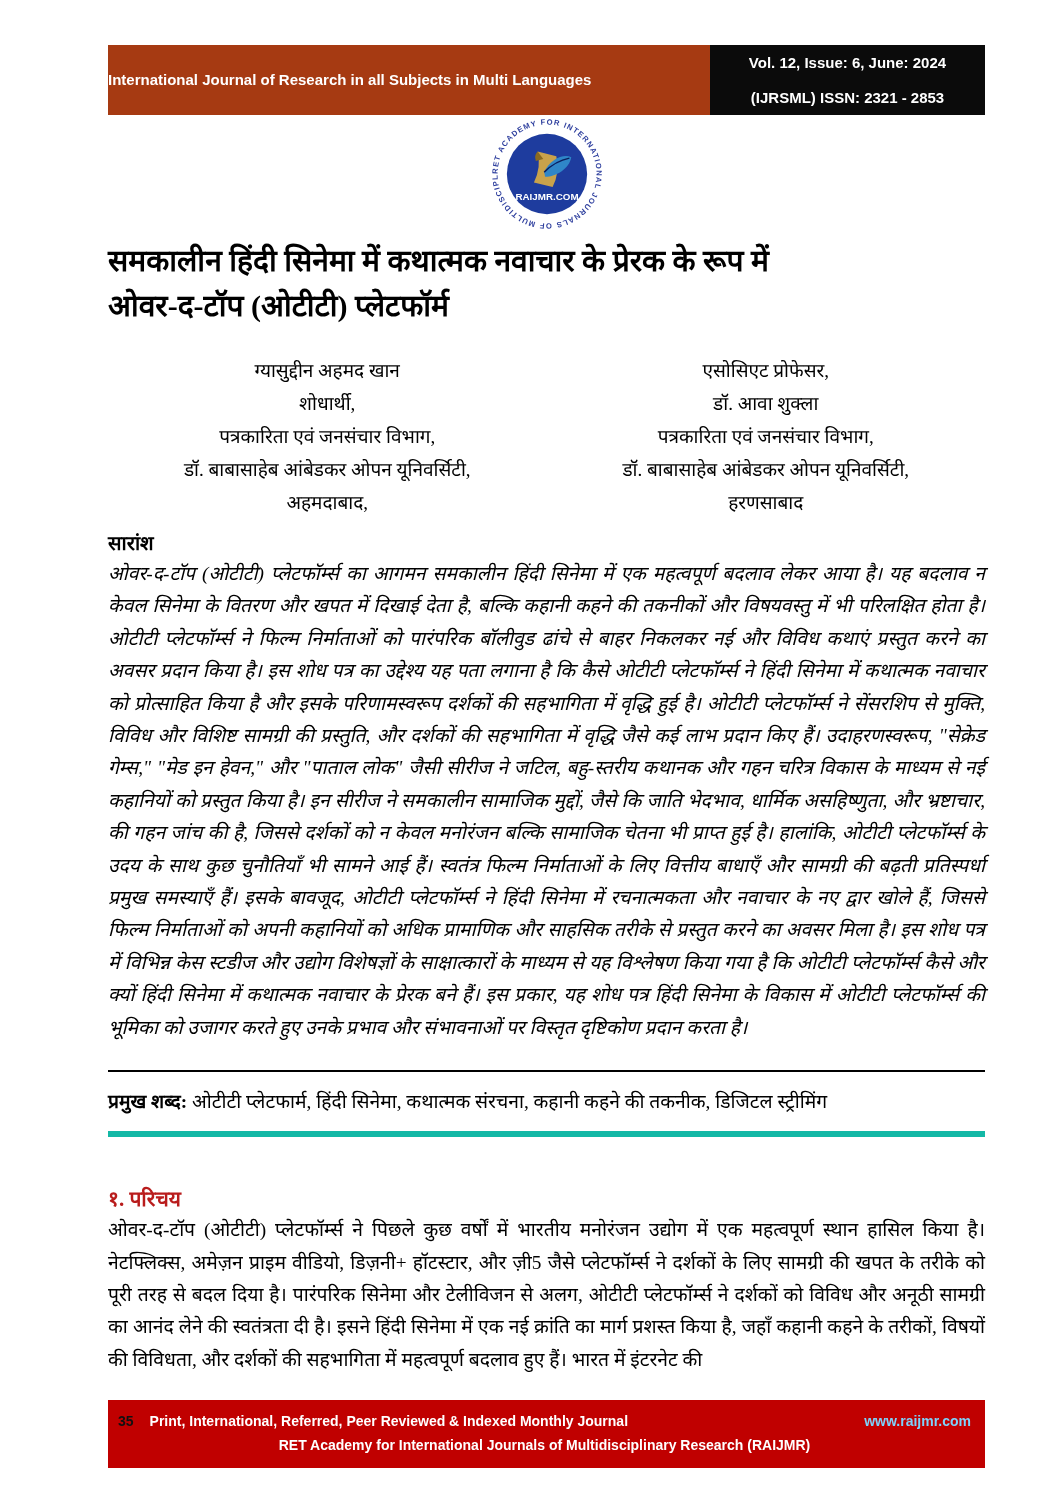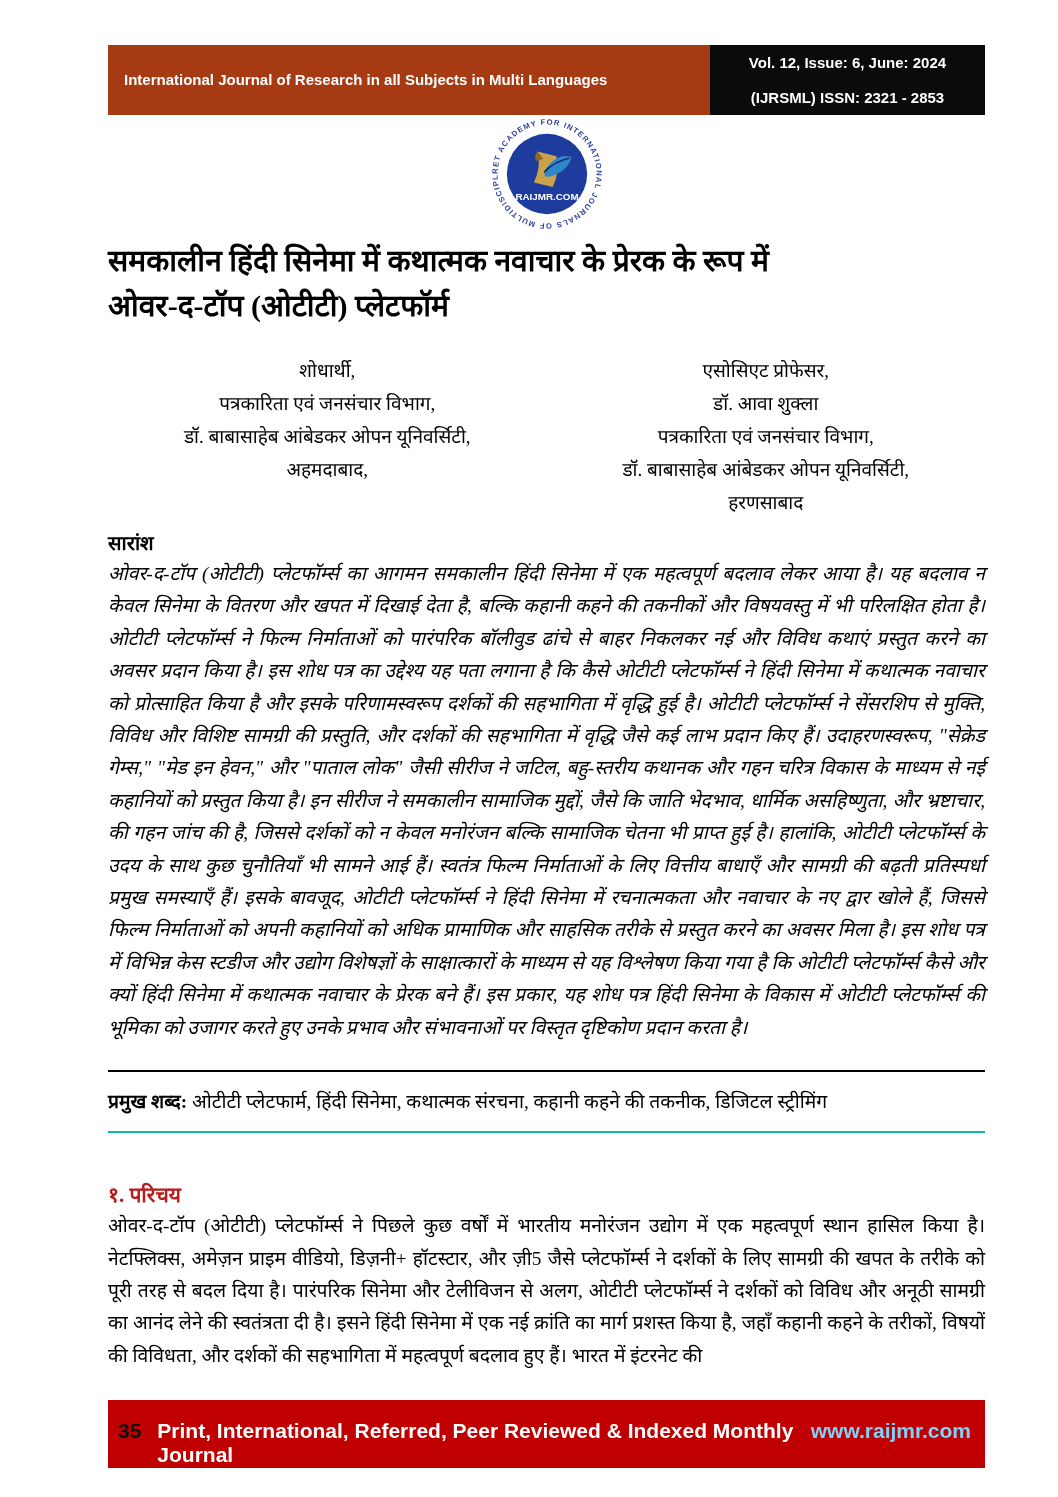--- a/index.html
+++ b/index.html
@@ -14,21 +14,21 @@
     position: absolute;
     left: 108px; top: 45px;
     width: 877px;
   }
   
   .header { display: flex; height: 70px; }
   .header-left {
     background: #A63A12; color: #ffffff;
     flex: 0 0 602px; box-sizing: border-box;
     display: flex; flex-direction: column; justify-content: center;
-    padding-left: 16px; gap: 5px;
+    gap: 5px;
     font-weight: bold; font-size: 15px; line-height: 18px;
   }
   .header-right {
     background: #0B0B0B; color: #ffffff;
     flex: 1;
     display: flex; flex-direction: column; justify-content: center; align-items: center;
     gap: 17px;
     font-weight: bold; font-size: 15px; line-height: 18px;
   }
   
@@ -59,47 +59,47 @@
   .para {
     font-family: "Liberation Serif", serif;
     font-size: 19.3px; line-height: 32.4px;
     text-align: justify; color: #000;
     margin-top: 2px;
   }
   .para.italic { font-style: italic; }
   
   .keywords {
     border-top: 2px solid #000;
-    border-bottom: 2px solid #14b8a6;
+    border-bottom: 6px solid #14b8a6;
     margin-top: 26px;
     padding: 15px 0 17px 0;
     font-family: "Liberation Serif", serif;
     font-size: 19.3px; color: #000;
   }
   .keywords .kw-label { font-weight: bold; }
   
   .sec1-heading {
     font-family: "Liberation Serif", serif;
     font-weight: bold; font-size: 21px;
     margin-top: 47px; color: #b91c1c;
   }
   
   .footer {
     position: absolute;
     left: 108px; top: 1400px;
     width: 877px; height: 68px;
     background: #C00000;
     box-sizing: border-box;
     padding: 9px 14px 0 10px;
-    font-weight: bold; font-size: 21px; line-height: 24px;
+    font-weight: bold; font-size: 14px; line-height: 24px;
     color: #ffffff;
   }
   .footer-line1 { display: flex; align-items: baseline; }
   .footer-page { color: #111111; margin-right: 16px; }
-  .footer-journal { flex: 1; margin-top: 10px; }
+  .footer-journal { flex: 1; }
   .footer-site { color: #7dd3fc; }
   .footer-line2 { text-align: center; }
 </style>
 </head>
 <body>
 
 <div class="content">
 
   <div class="header">
     <div class="header-left">
@@ -128,20 +128,21 @@
     </svg>
   </div>
 
   <div class="paper-title">
     <div>समकालीन हिंदी सिनेमा में कथात्मक नवाचार के प्रेरक के रूप में</div>
     <div>ओवर-द-टॉप (ओटीटी) प्लेटफॉर्म</div>
   </div>
 
   <div class="authors">
     <div class="author-col">
+      <div>ग्यासुद्दीन अहमद खान</div>
       <div>शोधार्थी,</div>
       <div>पत्रकारिता एवं जनसंचार विभाग,</div>
       <div>डॉ. बाबासाहेब आंबेडकर ओपन यूनिवर्सिटी,</div>
       <div>अहमदाबाद,</div>
     </div>
     <div class="author-col">
       <div>एसोसिएट प्रोफेसर,</div>
       <div>डॉ. आवा शुक्ला</div>
       <div>पत्रकारिता एवं जनसंचार विभाग,</div>
       <div>डॉ. बाबासाहेब आंबेडकर ओपन यूनिवर्सिटी,</div>

